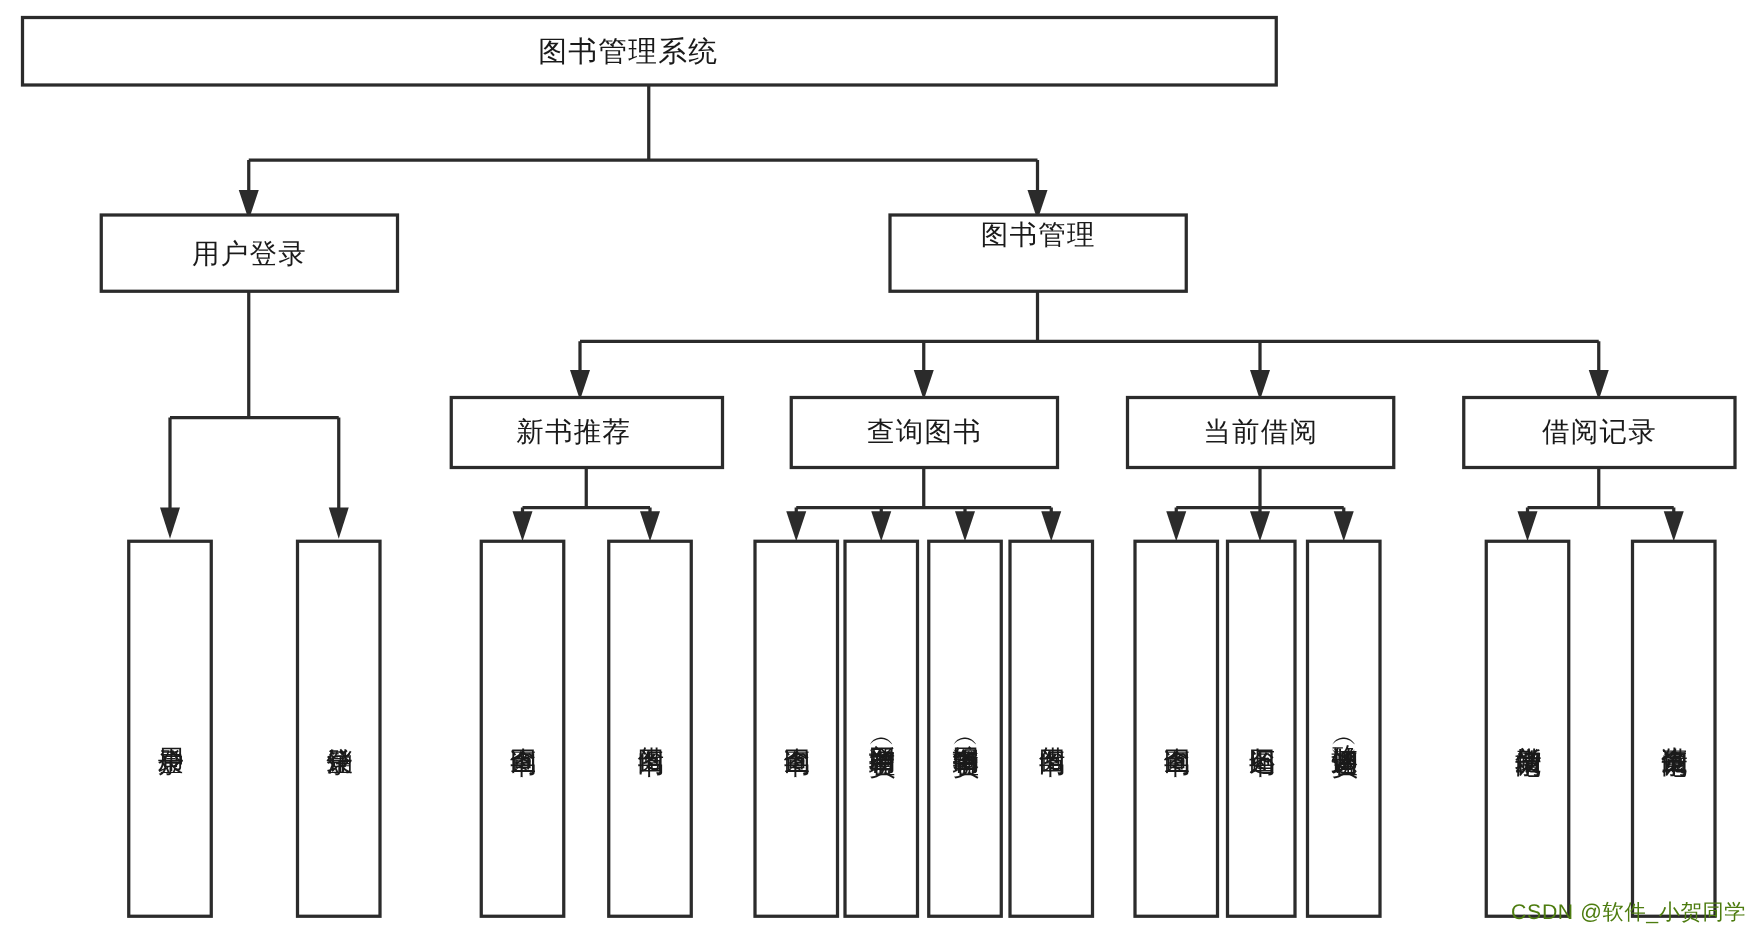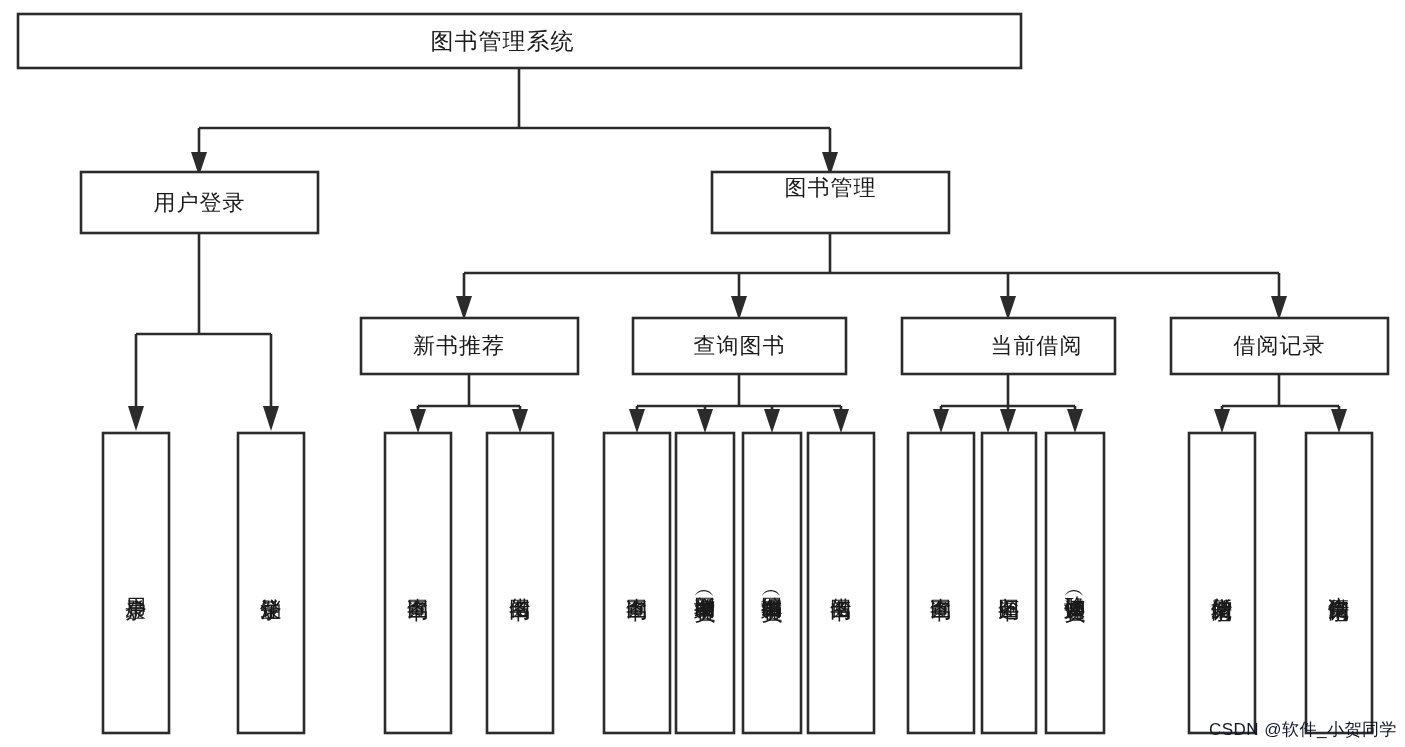--- a/index.html
+++ b/index.html
@@ -74,21 +74,21 @@
   }
   .title-text {
     font-size: 23px;
   }
   #watermark {
     position: absolute;
     right: 8px;
     bottom: 6px;
     font-family: "Liberation Sans", "DejaVu Sans", sans-serif;
     font-size: 17px;
-    color: #0f172a;
+    color: #4d7c0f;
     letter-spacing: 0.5px;
     white-space: nowrap;
     pointer-events: none;
     text-align: right;
   }
 </style>
 </head>
 <body>
 
 <div id="diagram-root">
@@ -210,21 +210,21 @@
   <div class="htext-wrap" style="left:712px; top:157px; width:237px; height:61px;">
     <span class="htext">图书管理</span>
   </div>
 
   <div class="htext-wrap" style="left:361px; top:318px; width:196px; height:56px;">
     <span class="htext">新书推荐</span>
   </div>
   <div class="htext-wrap" style="left:633px; top:318px; width:213px; height:56px;">
     <span class="htext">查询图书</span>
   </div>
-  <div class="htext-wrap" style="left:902px; top:318px; width:213px; height:56px;margin-left:28px;">
+  <div class="htext-wrap" style="left:902px; top:318px; width:213px; height:56px;">
     <span class="htext">当前借阅</span>
   </div>
   <div class="htext-wrap" style="left:1171px; top:318px; width:217px; height:56px;text-align:center;">
     <span class="htext">借阅记录</span>
   </div>
 
   <div class="vtext-wrap" style="left:103px; top:433px; width:66px; height:300px;">
     <span class="vtext">用户登录</span>
   </div>
   <div class="vtext-wrap" style="left:238px; top:433px; width:66px; height:300px;">

